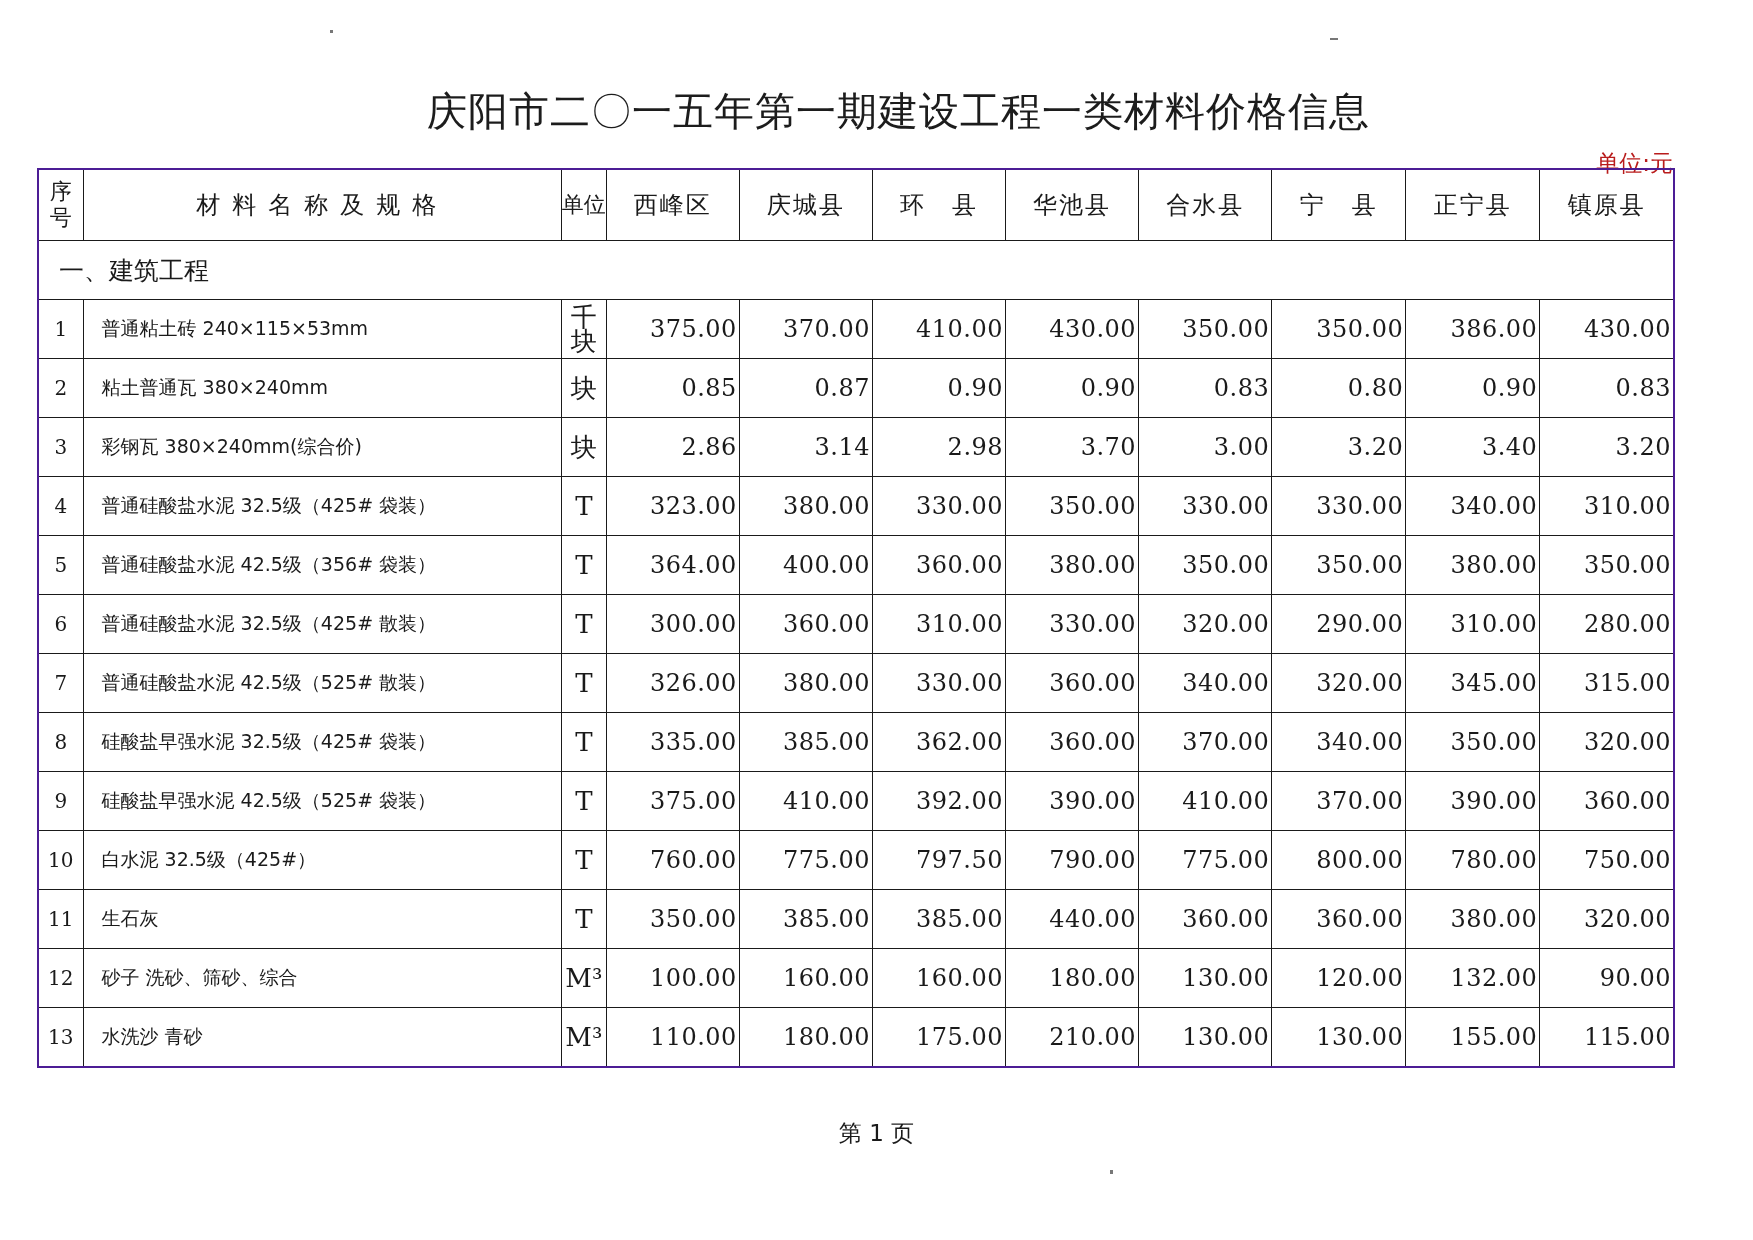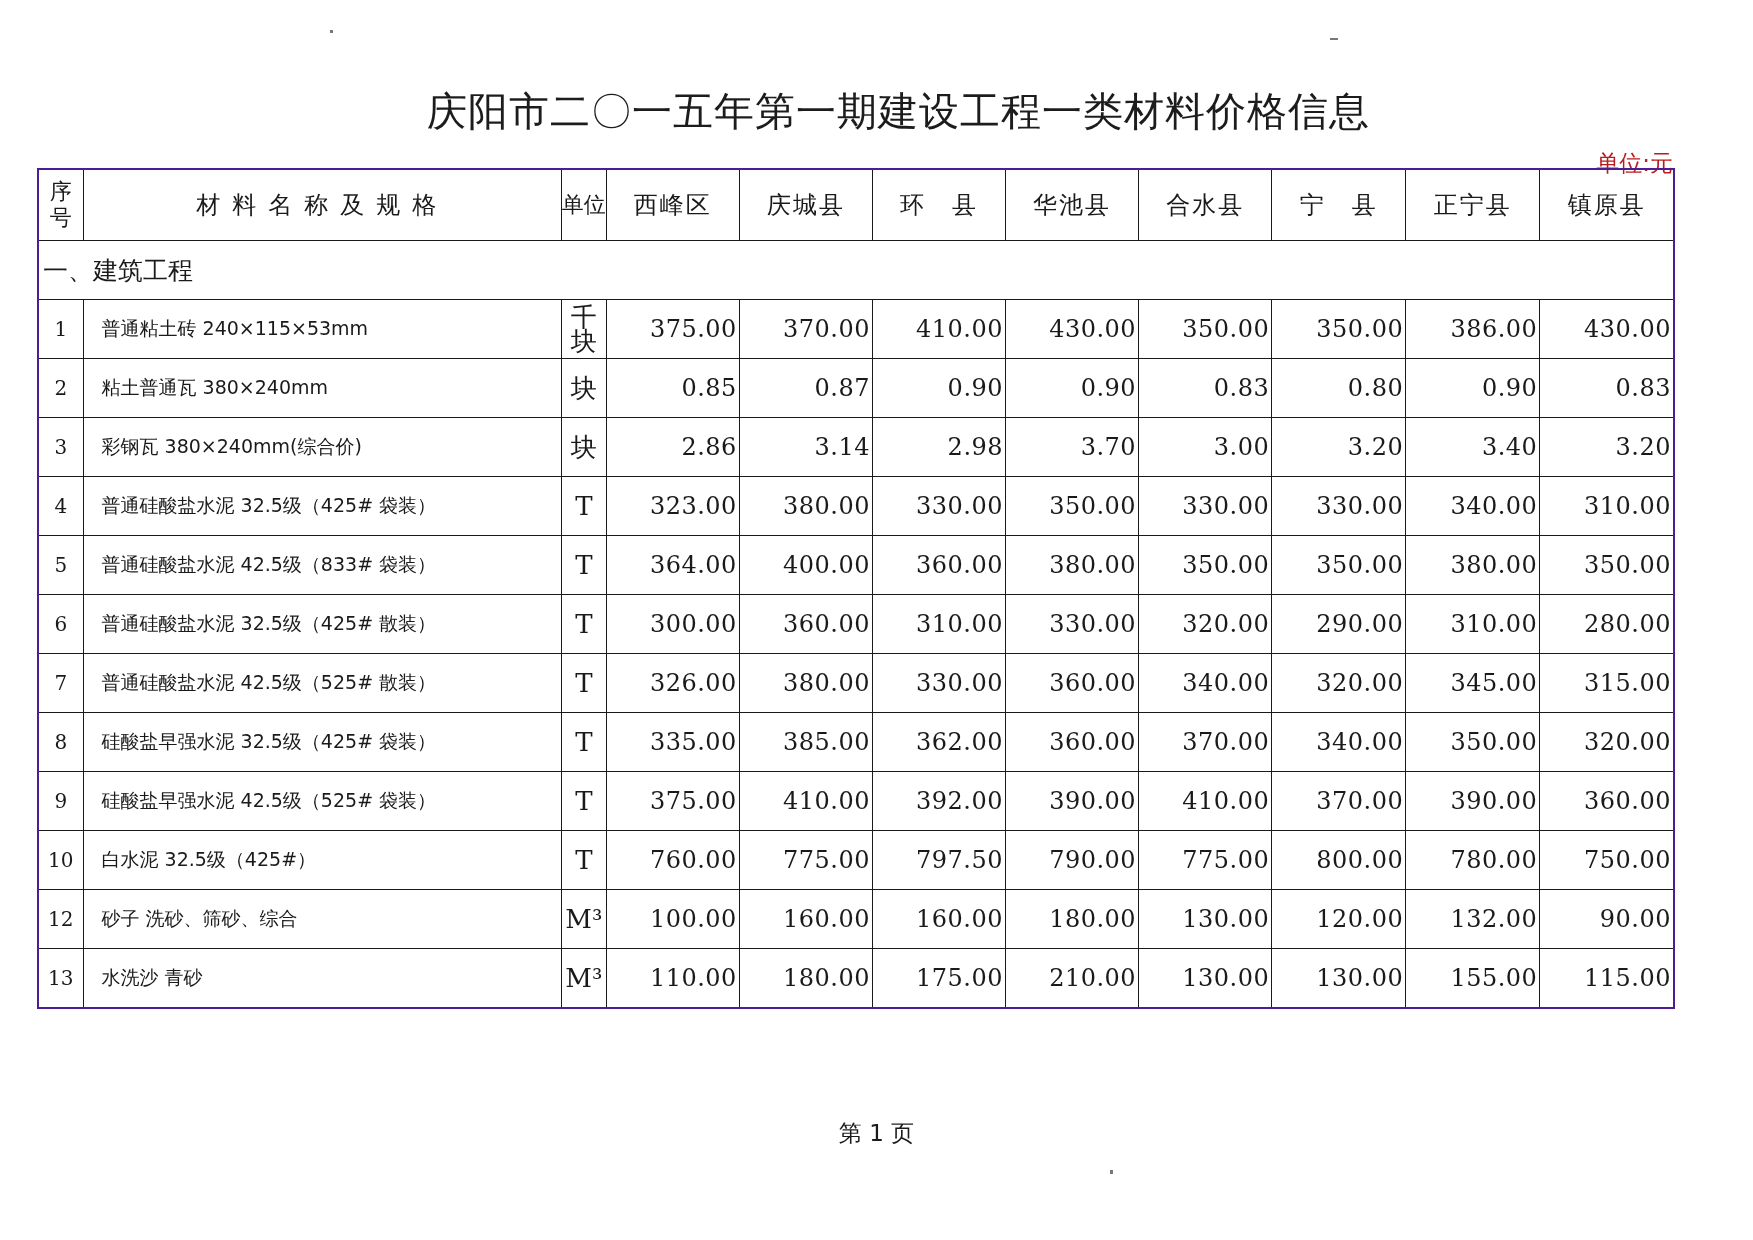--- a/index.html
+++ b/index.html
@@ -31,21 +31,21 @@
   }
   .price-table th {
     font-weight: normal; font-size: 24px; height: 70px;
     font-family: "DejaVu Sans", "Liberation Sans", sans-serif;
     text-align: center;
   }
   .th-seq, .th-unit { font-size: 22px !important; line-height: 26px; white-space: normal !important; }
   .th-name { letter-spacing: 12px; }
   .th-region { letter-spacing: 2px; }
   .section-row td {
-    height: 58px; font-size: 25px; text-align: left; padding-left: 4px;
+    height: 58px; font-size: 25px; text-align: left; padding-left: 20px;
     font-family: Liberation Mono, monospace;
   }
   .data-row td { height: 58px; }
   td.seq { text-align: center; font-size: 20px; }
   td.name {
     text-align: left; padding-left: 18px; font-size: 19px;
     font-family: "DejaVu Sans", "Liberation Sans", sans-serif;
   }
   td.unit {
     text-align: center; font-size: 26px; line-height: 24px; white-space: normal;
@@ -149,21 +149,21 @@
         <td class="price">380.00</td>
         <td class="price">330.00</td>
         <td class="price">350.00</td>
         <td class="price">330.00</td>
         <td class="price">330.00</td>
         <td class="price">340.00</td>
         <td class="price">310.00</td>
       </tr>
       <tr class="data-row">
         <td class="seq">5</td>
-        <td class="name">普通硅酸盐水泥 42.5级（833# 袋装）</td>
+        <td class="name">普通硅酸盐水泥 42.5级（356# 袋装）</td>
         <td class="unit">T</td>
         <td class="price">364.00</td>
         <td class="price">400.00</td>
         <td class="price">360.00</td>
         <td class="price">380.00</td>
         <td class="price">350.00</td>
         <td class="price">350.00</td>
         <td class="price">380.00</td>
         <td class="price">350.00</td>
       </tr>
@@ -224,20 +224,33 @@
         <td class="name">白水泥 32.5级（425#）</td>
         <td class="unit">T</td>
         <td class="price">760.00</td>
         <td class="price">775.00</td>
         <td class="price">797.50</td>
         <td class="price">790.00</td>
         <td class="price">775.00</td>
         <td class="price">800.00</td>
         <td class="price">780.00</td>
         <td class="price">750.00</td>
+      </tr>
+      <tr class="data-row">
+        <td class="seq">11</td>
+        <td class="name">生石灰</td>
+        <td class="unit">T</td>
+        <td class="price">350.00</td>
+        <td class="price">385.00</td>
+        <td class="price">385.00</td>
+        <td class="price">440.00</td>
+        <td class="price">360.00</td>
+        <td class="price">360.00</td>
+        <td class="price">380.00</td>
+        <td class="price">320.00</td>
       </tr>
       <tr class="data-row">
         <td class="seq">12</td>
         <td class="name">砂子 洗砂、筛砂、综合</td>
         <td class="unit">M³</td>
         <td class="price">100.00</td>
         <td class="price">160.00</td>
         <td class="price">160.00</td>
         <td class="price">180.00</td>
         <td class="price">130.00</td>

